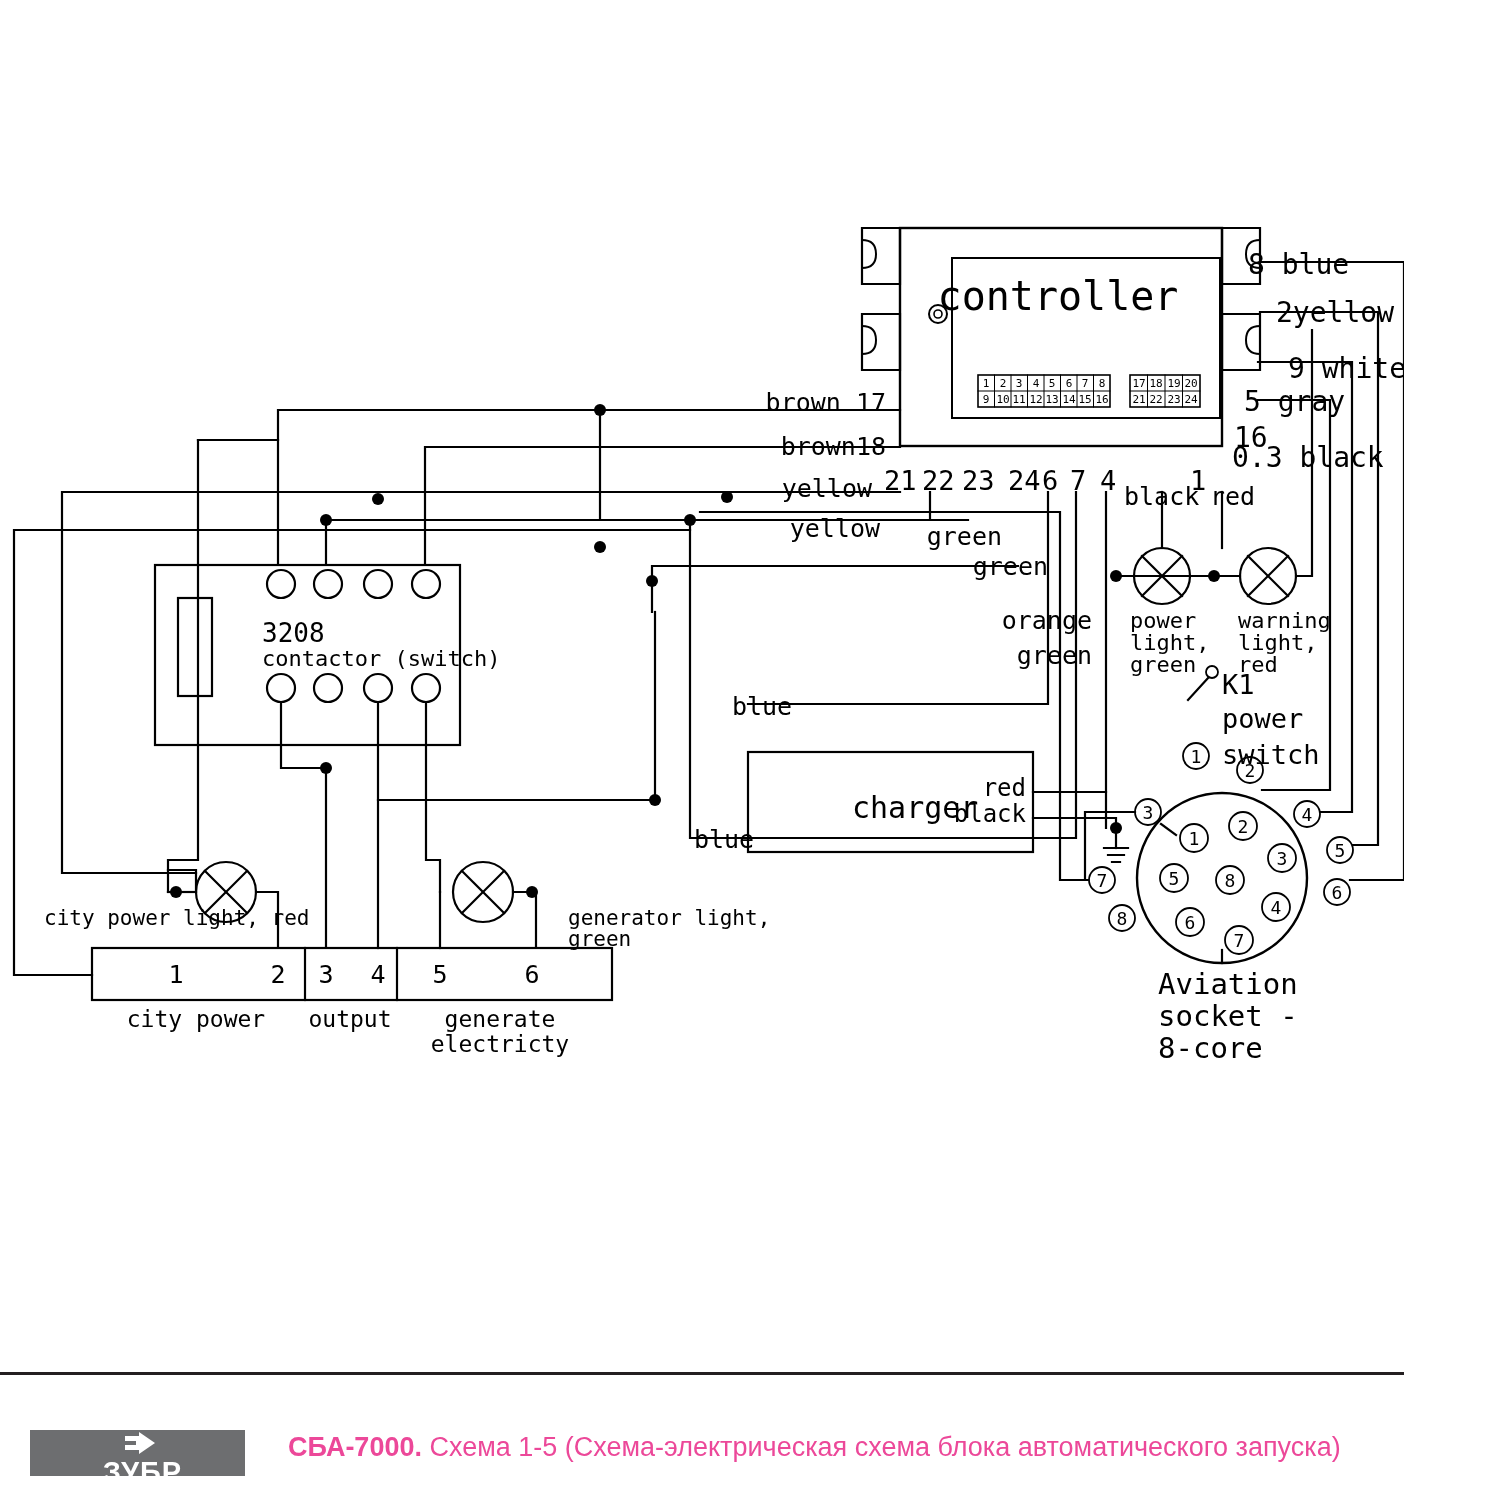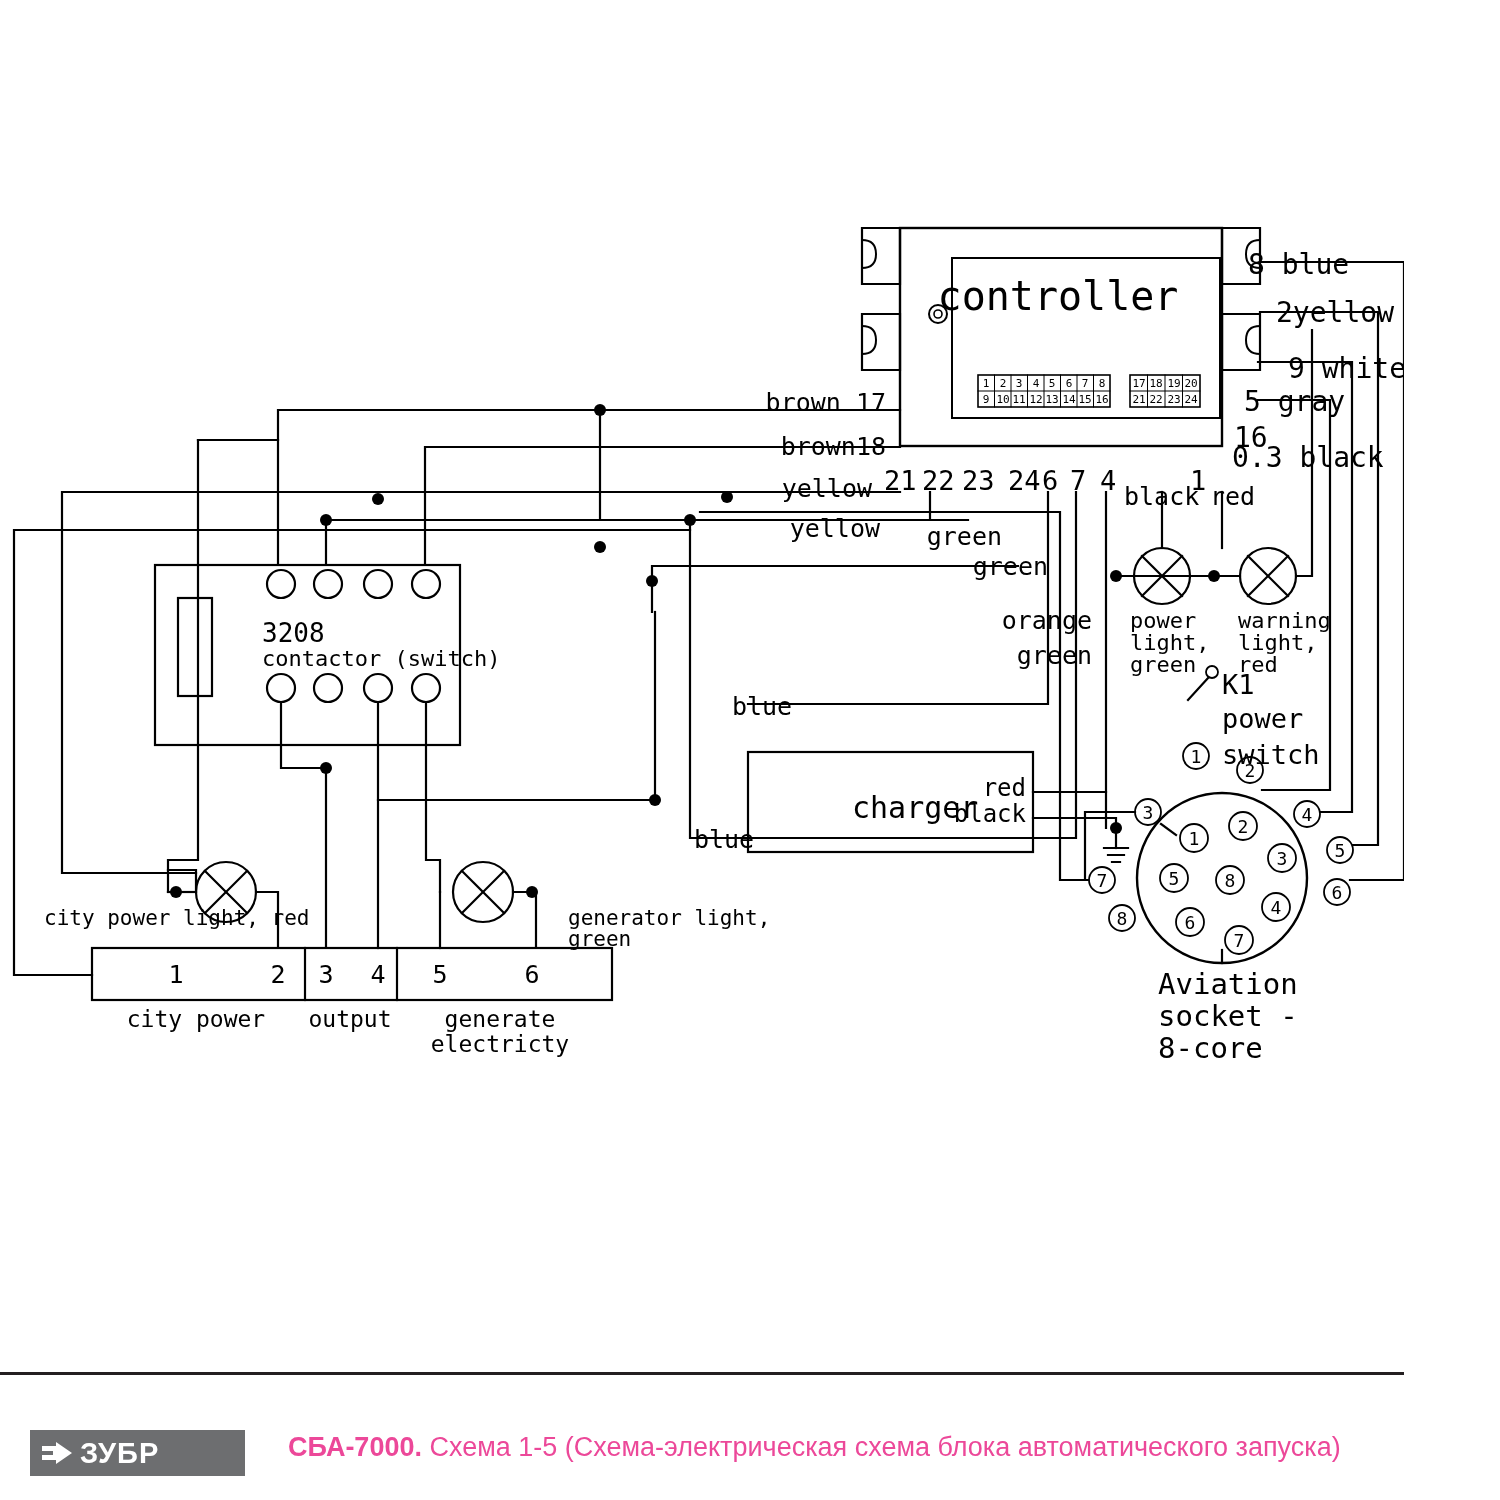--- a/index.html
+++ b/index.html
@@ -45,20 +45,21 @@
     position: absolute;
     left: 30px;
     top: 30px;
     width: 215px;
     height: 46px;
     background: #6d6e70;
     display: flex;
     align-items: center;
     padding-left: 10px;
     box-sizing: border-box;
+    flex-direction: column;
   }
   .brand-arrow {
     width: 34px;
     height: 26px;
     margin-right: 6px;
     flex: 0 0 auto;
   }
   .brand-text {
     color: #ffffff;
     font-family: "Liberation Sans", sans-serif;

